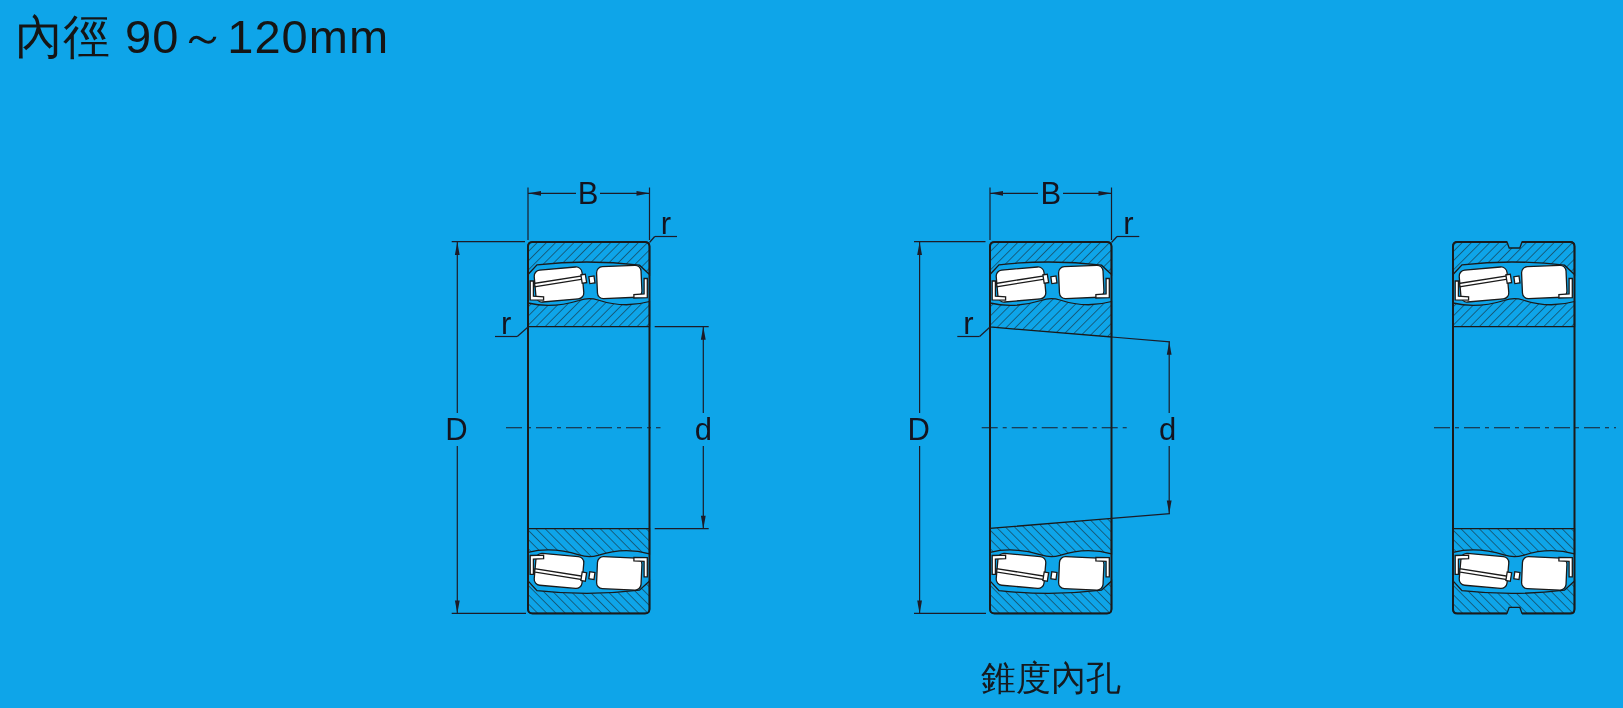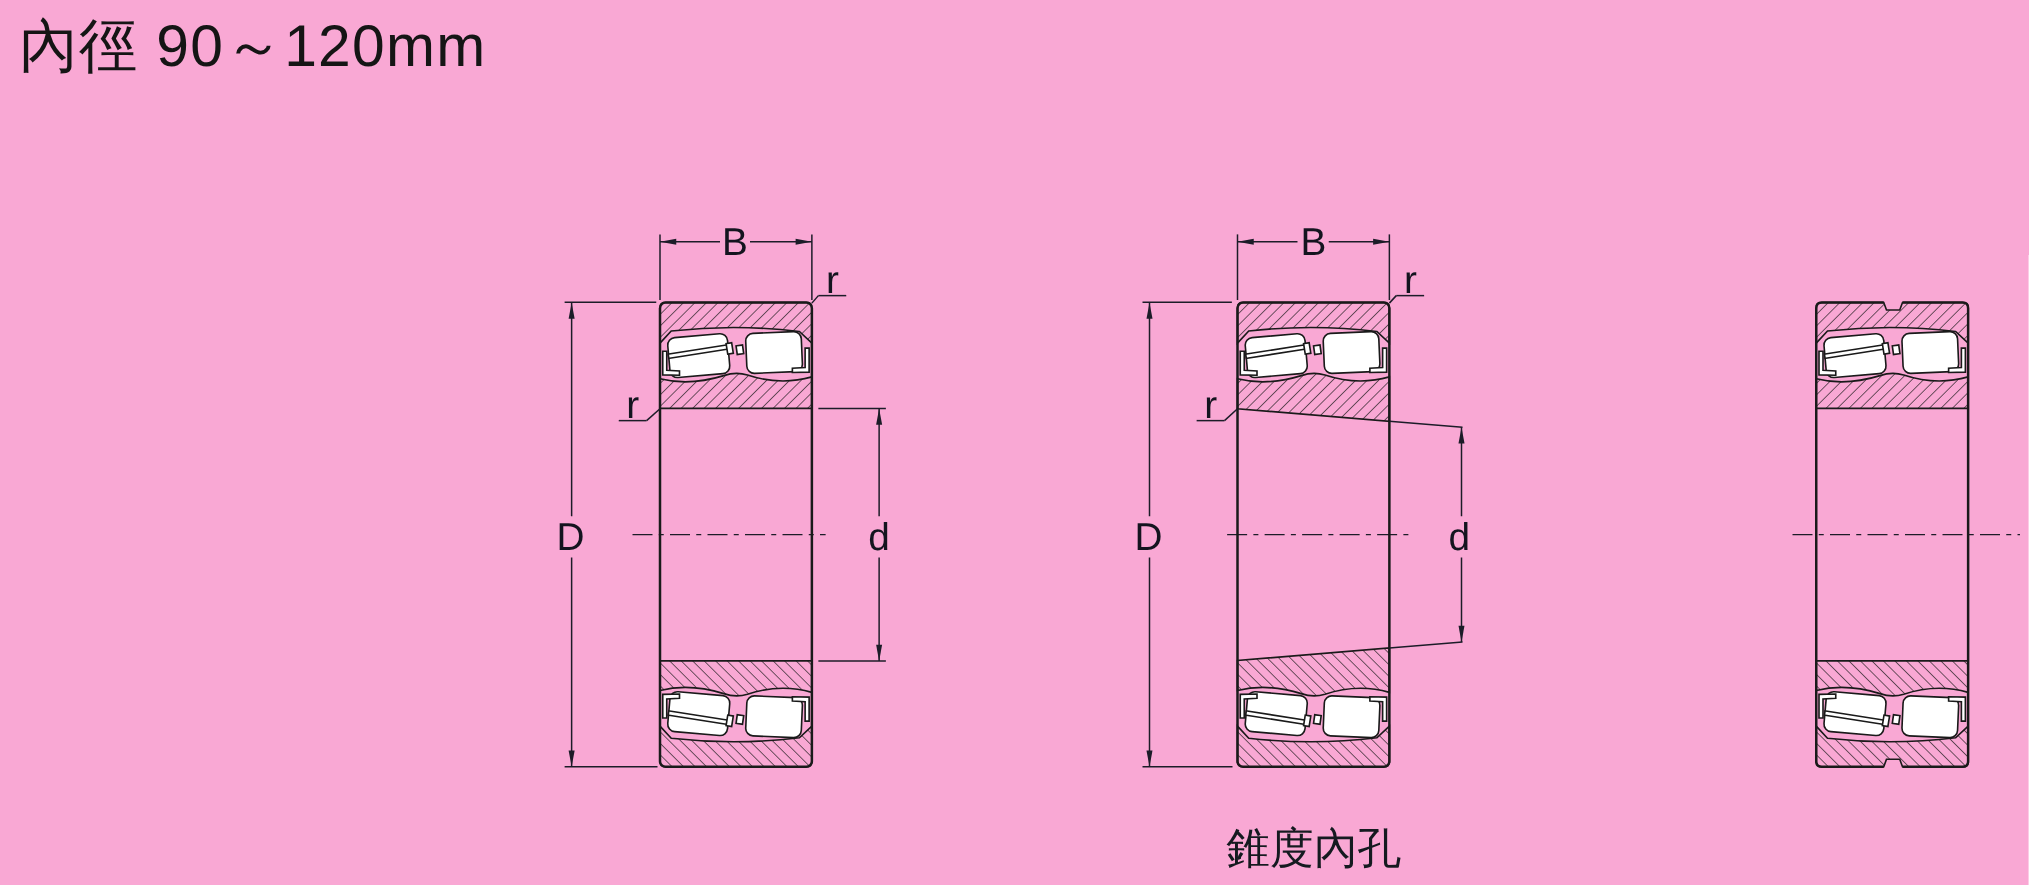--- a/index.html
+++ b/index.html
@@ -1,16 +1,16 @@
 <!DOCTYPE html>
 <html><head>
 <meta charset="utf-8">
 <style>
   html,body{margin:0;padding:0;background:#ffffff;}
-  .canvas{position:relative;width:1623px;height:708px;background:#f9a8d4;overflow:hidden;
+  .canvas{position:relative;width:1623px;height:708px;background:#0ea5e9;overflow:hidden;
           font-family:"Liberation Sans", sans-serif;}
   .title{position:absolute;left:15px;top:6px;font-size:47px;color:#151515;letter-spacing:1px;white-space:nowrap;}
   .caption{position:absolute;top:655px;transform:translateX(-50%);font-size:35px;color:#151a20;white-space:nowrap;}
   .caption.c1{left:1051px;}
   .caption.c2{left:1518px;}
   svg{position:absolute;left:0;top:0;}
   .ol  {fill:none;stroke:#1a1a1a;stroke-width:2;}
   .band{fill:url(#hatch);stroke:#1a1a1a;stroke-width:1.3;}
   .wht {fill:#ffffff;stroke:#1a1a1a;stroke-width:1.3;}
   .dim {stroke:#1c1c28;stroke-width:1.2;fill:none;}

